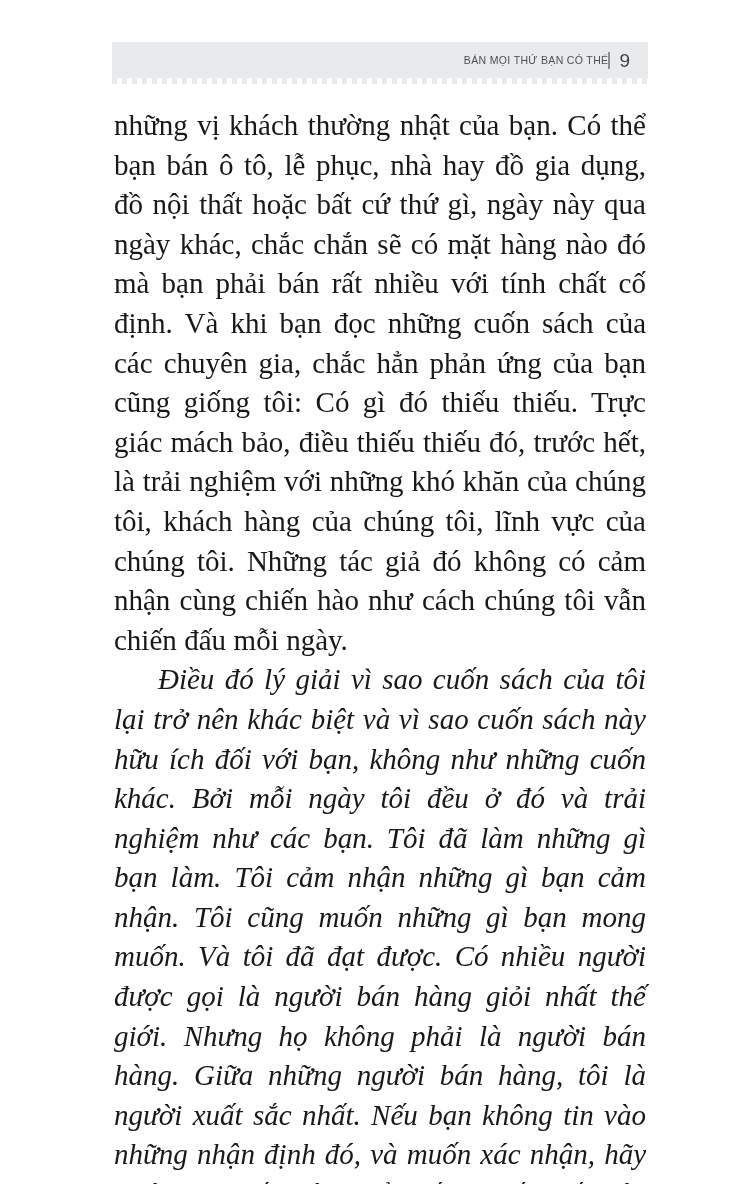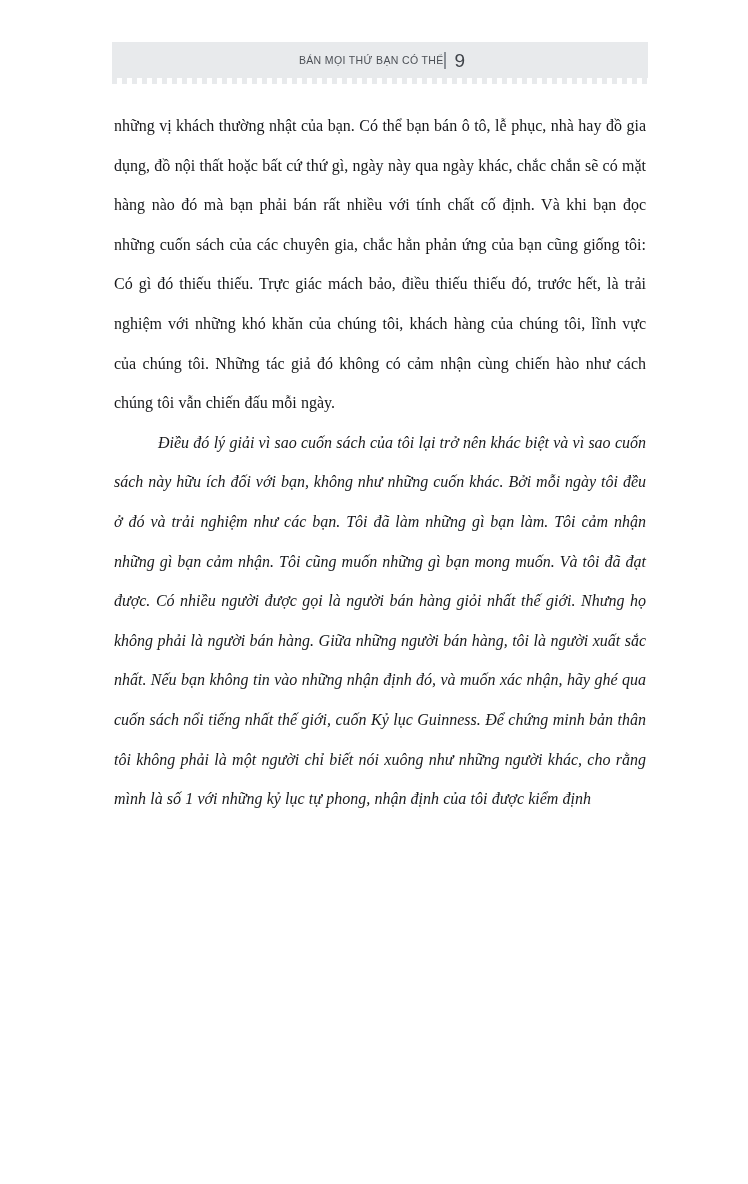--- a/index.html
+++ b/index.html
@@ -28,21 +28,21 @@
   
   .running-header {
     position: absolute;
     left: 112px;
     top: 42px;
     width: 536px;
     height: 36px;
     background: #e8eaec;
     display: flex;
     align-items: center;
-    justify-content: center;
+    justify-content: flex-end;
     padding: 0 18px 0 22px;
     box-sizing: border-box;
   }
 
   
   .header-scallop {
     position: absolute;
     left: 112px;
     top: 78px;
     width: 536px;
@@ -92,21 +92,21 @@
   .text-block {
     position: absolute;
     left: 114px;
     top: 106px;
     width: 532px;
   }
 
   .body-paragraph {
     margin: 0;
     font-family: "Liberation Serif", "DejaVu Serif", serif;
-    font-size: 16px;
+    font-size: 29px;
     line-height: 39.6px;
     color: #17181a;
     text-align: justify;
     text-justify: inter-word;
     word-spacing: 0.2px;
     hyphens: none;
   }
 
   .body-paragraph.indented {
     text-indent: 44px;

